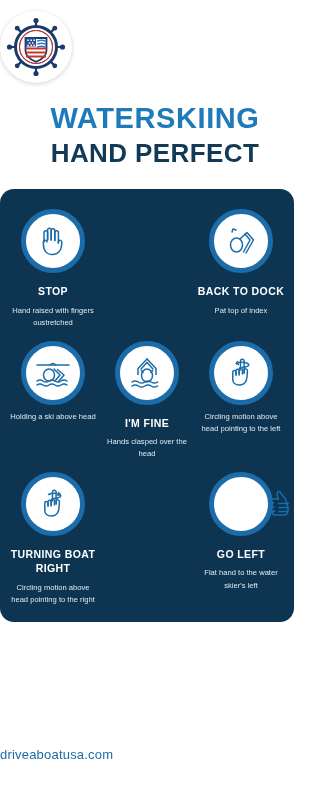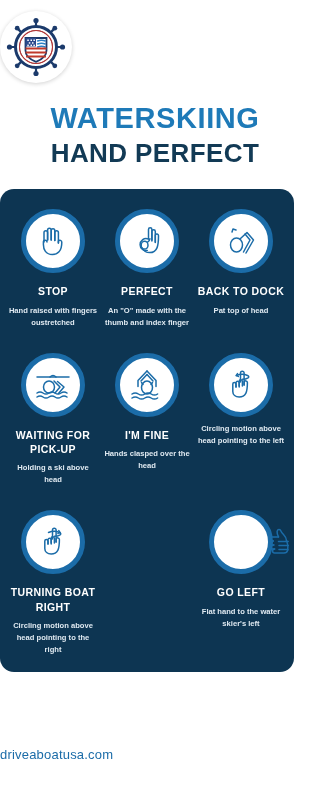--- a/index.html
+++ b/index.html
@@ -57,21 +57,21 @@
 
   
   .panel {
     margin-top: 22px;
     width: 294px;
     background: #0d3552;
     border-radius: 14px;
     padding: 20px 6px 16px 6px;
     display: flex;
     flex-direction: column;
-    gap: 24px;
+    gap: 12px;
   }
 
   .row {
     display: flex;
     justify-content: space-between;
     align-items: flex-start;
   }
 
   .cell {
     width: 94px;
@@ -100,21 +100,21 @@
     font-weight: 700;
     color: #ffffff;
     letter-spacing: 0.4px;
     line-height: 1.35;
     text-transform: uppercase;
   }
 
   .cell-desc {
     margin-top: 6px;
     font-size: 7.6px;
-    font-weight: 700;
+    font-weight: 400;
     color: #dfe9f1;
     line-height: 1.6;
     padding: 0 2px;
   }
 
   
   .footer {
     margin-top: auto;
     margin-bottom: 28px;
     font-size: 13px;
@@ -190,65 +190,50 @@
             <path d="M14.6 19 V9 a1.8 1.8 0 0 1 3.6 0 V19"></path>
             <path d="M18.2 19 V9.5 a1.8 1.8 0 0 1 3.6 0 V19.5"></path>
             <path d="M21.8 19.5 V11.5 a1.8 1.8 0 0 1 3.6 0 V22"></path>
             <path d="M25.4 22 v-2 a1.9 1.9 0 0 1 3.4 1.2 c0 3.6 -0.6 7.2 -2.8 9.6 -1.9 2.1 -4.2 2.8 -6.6 2.8 -3 0 -5.4 -1.1 -7 -3.2 -1.4 -1.9 -2 -4.3 -2 -6.9 V21 a1.8 1.8 0 0 1 3.6 0"></path>
           </svg>
         </div>
         <div class="cell-title">STOP</div>
         <div class="cell-desc">Hand raised with fingers oustretched</div>
       </div>
 
-      <div class="cell">
-        <div class="icon-circle">
-          <svg width="40" height="40" viewBox="0 0 40 40" fill="none" stroke="#1b6ca8" stroke-width="1.5" stroke-linecap="round" stroke-linejoin="round">
-            <path d="M21.5 18 V8.5 a1.7 1.7 0 0 1 3.4 0 V20"></path>
-            <path d="M24.9 19 V10.5 a1.7 1.7 0 0 1 3.4 0 V21.5"></path>
-            <path d="M28.3 21 v-7 a1.7 1.7 0 0 1 3.2 0.6 c0 5 -0.2 9 -1.4 12 -1.3 3.3 -4 5 -7.4 5 -3.6 0 -6.2 -1.8 -7.6 -4.6"></path>
-            <path d="M21.5 18 q-3.4 -1.2 -5.8 0.6 -2.6 2 -2.6 5.1 0 3.1 2.4 4.8 2.2 1.6 4.8 0.9"></path>
-            <ellipse cx="17.6" cy="24.2" rx="3.4" ry="3.9"></ellipse>
-            <path d="M20.6 21.1 q2 -1.3 2.3 -3.3"></path>
-          </svg>
-        </div>
-        <div class="cell-title">PERFECT</div>
-        <div class="cell-desc">An "O" made with the thumb and index finger</div>
-      </div>
 
       <div class="cell">
         <div class="icon-circle">
           <svg width="40" height="40" viewBox="0 0 40 40" fill="none" stroke="#1b6ca8" stroke-width="1.5" stroke-linecap="round" stroke-linejoin="round">
             <ellipse cx="15.5" cy="24" rx="6" ry="7"></ellipse>
             <path d="M11 11 l1 -3 3 1"></path>
             <path d="M19.5 17.5 l6.5 -6 6.5 7.5 -7.5 13"></path>
             <path d="M22.5 31 l6.5 -12 -5 -6"></path>
           </svg>
         </div>
         <div class="cell-title">BACK TO DOCK</div>
-        <div class="cell-desc">Pat top of head</div>
+        <div class="cell-desc">Pat top of index</div>
       </div>
 
     </div>
 
     <div class="row">
 
       <div class="cell">
         <div class="icon-circle">
           <svg width="42" height="42" viewBox="0 0 42 42" fill="none" stroke="#1b6ca8" stroke-width="1.5" stroke-linecap="round" stroke-linejoin="round">
             <line x1="5" y1="13" x2="37" y2="13"></line>
             <path d="M18 13 q3 -3 6 0"></path>
             <ellipse cx="17" cy="23" rx="5.5" ry="6"></ellipse>
             <path d="M22 17 l6 6 -5 6"></path>
             <path d="M25.5 17.5 l6.5 5.5 -5.5 6.5"></path>
             <path d="M5 29 q3 -2.2 6 0 3 2.2 6 0 3 -2.2 6 0 3 2.2 6 0 3 -2.2 6 0"></path>
             <path d="M5 33 q3 -2.2 6 0 3 2.2 6 0 3 -2.2 6 0 3 2.2 6 0 3 -2.2 6 0"></path>
           </svg>
         </div>
-        <div class="cell-title">WAITING FOR PICK-UP</div>
         <div class="cell-desc">Holding a ski above head</div>
       </div>
 
       <div class="cell">
         <div class="icon-circle">
           <svg width="42" height="42" viewBox="0 0 42 42" fill="none" stroke="#1b6ca8" stroke-width="1.5" stroke-linecap="round" stroke-linejoin="round">
             <path d="M21 7 l-9 9.5 v6"></path>
             <path d="M21 7 l9 9.5 v6"></path>
             <path d="M21 10.5 l-6 6.5"></path>
             <path d="M21 10.5 l6 6.5"></path>

